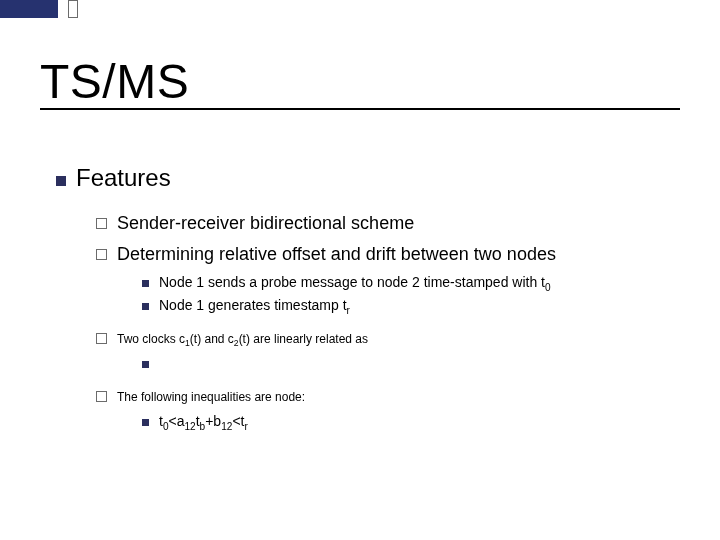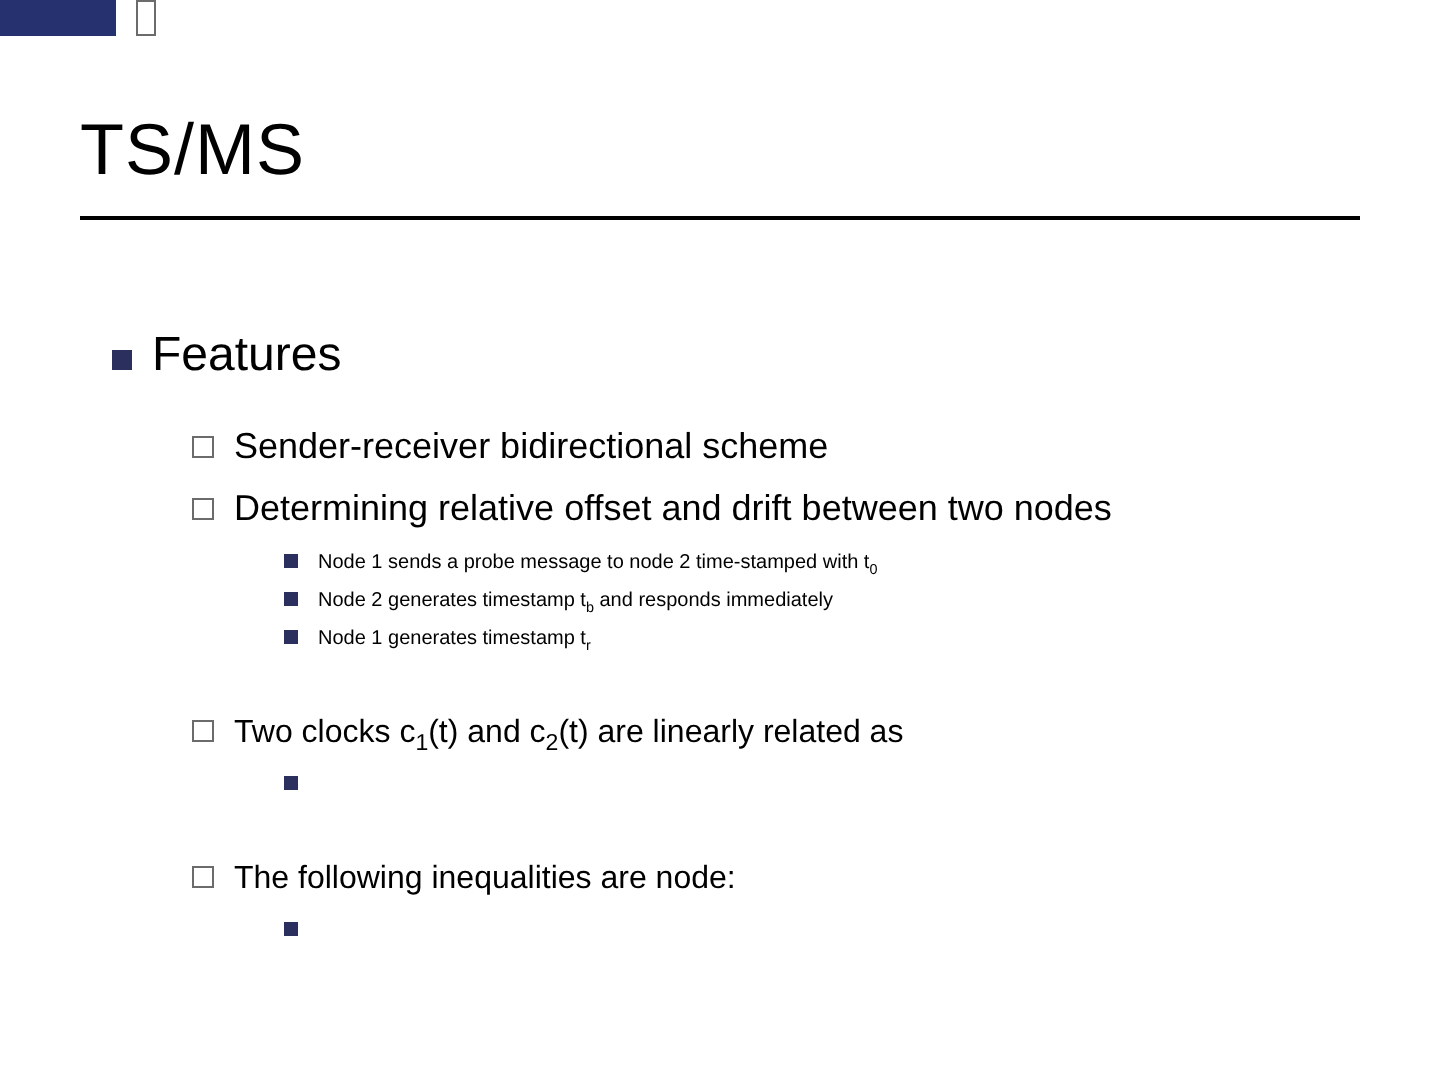--- a/index.html
+++ b/index.html
@@ -1,32 +1,32 @@
 <!DOCTYPE html>
 <html><head>
 <meta charset="utf-8">
 <style>
   html,body{margin:0;padding:0;width:720px;height:540px;background:#fff;font-family:Arial,Helvetica,sans-serif;color:#000;overflow:hidden}
   .header-band{position:absolute;left:0;top:0;width:720px;height:18px}
   .hb-a{position:absolute;left:0;top:0;width:58px;height:18px;background:#26326f}
   .hb-b{position:absolute;left:58px;top:0;width:10px;height:18px;background:#fff}
   .hb-c{position:absolute;left:68px;top:0;width:10px;height:18px;background:#fff;border:1px solid #6b6b6b;box-sizing:border-box}
   .hb-d{position:absolute;left:78px;top:0;width:642px;height:6px;background:#fff}
-  .title{position:absolute;left:40px;top:54px;font-size:36px;font-weight:400;letter-spacing:0.5px}
+  .title{position:absolute;left:40px;top:54px;font-size:48px;font-weight:400;letter-spacing:0.5px}
   .rule{position:absolute;left:40px;top:108px;width:640px;height:0;border-top:2px solid #000}
   .body{position:absolute;left:56px;top:160px;width:624px;font-size:14px;line-height:1.5}
-  .row{display:flex;align-items:flex-end;margin:0}
+  .row{display:flex;align-items:center;margin:0}
   .bul{flex:0 0 auto;margin-right:10px}
   .sq{width:10px;height:10px;background:#2b2f5e;display:inline-block;margin-top:6px}
   .sq-sm{width:7px;height:7px;background:#2b2f5e;display:inline-block;margin-top:5px}
   .osq{width:9px;height:9px;border:1px solid #6b6b6b;display:inline-block;margin-top:5px;box-sizing:content-box}
   .lvl1{font-size:24px;margin-bottom:14px}
   .lvl2{font-size:18px;margin-left:40px;margin-bottom:4px}
-  .lvl3{font-size:10px;margin-left:86px;margin-bottom:2px}
-  .lvl2b{font-size:16px;margin-left:40px;margin-top:28px;margin-bottom:4px}
+  .lvl3{font-size:14px;margin-left:86px;margin-bottom:2px}
+  .lvl2b{font-size:12px;margin-left:40px;margin-top:12px;margin-bottom:4px}
   sub{font-size:0.72em;vertical-align:sub;line-height:0}
 </style>
 </head>
 <body>
 
 <div class="header-band">
   <div class="hb-a"></div>
   <div class="hb-b"></div>
   <div class="hb-c"></div>
   <div class="hb-d"></div>
@@ -50,24 +50,20 @@
   <div class="row lvl2">
     <span class="bul"><span class="osq"></span></span>
     <span>Determining relative offset and drift between two nodes</span>
   </div>
 
   <div class="row lvl3">
     <span class="bul"><span class="sq-sm"></span></span>
     <span><span>Node 1 sends a probe message to node 2 time-stamped with t</span><sub>0</sub></span>
   </div>
 
-  <div class="row lvl3">
-    <span class="bul"><span class="sq-sm"></span></span>
-    <span><span>Node 2 generates timestamp t</span><sub>b</sub><span> and responds immediately</span></span>
-  </div>
 
   <div class="row lvl3">
     <span class="bul"><span class="sq-sm"></span></span>
     <span><span>Node 1 generates timestamp t</span><sub>r</sub></span>
   </div>
 
   <div class="row lvl2b">
     <span class="bul"><span class="osq"></span></span>
     <span><span>Two clocks c</span><sub>1</sub><span>(t) and c</span><sub>2</sub><span>(t) are linearly related as</span></span>
   </div>
@@ -76,15 +72,16 @@
     <span class="bul"><span class="sq-sm"></span></span>
   </div>
 
   <div class="row lvl2b">
     <span class="bul"><span class="osq"></span></span>
     <span>The following inequalities are node:</span>
   </div>
 
   <div class="row lvl3">
     <span class="bul"><span class="sq-sm"></span></span>
+    <span><span>t</span><sub>0</sub><span>&lt;a</span><sub>12</sub><span>t</span><sub>b</sub><span>+b</span><sub>12</sub><span>&lt;t</span><sub>r</sub></span>
   </div>
 
 </div>
 
 </body></html>

